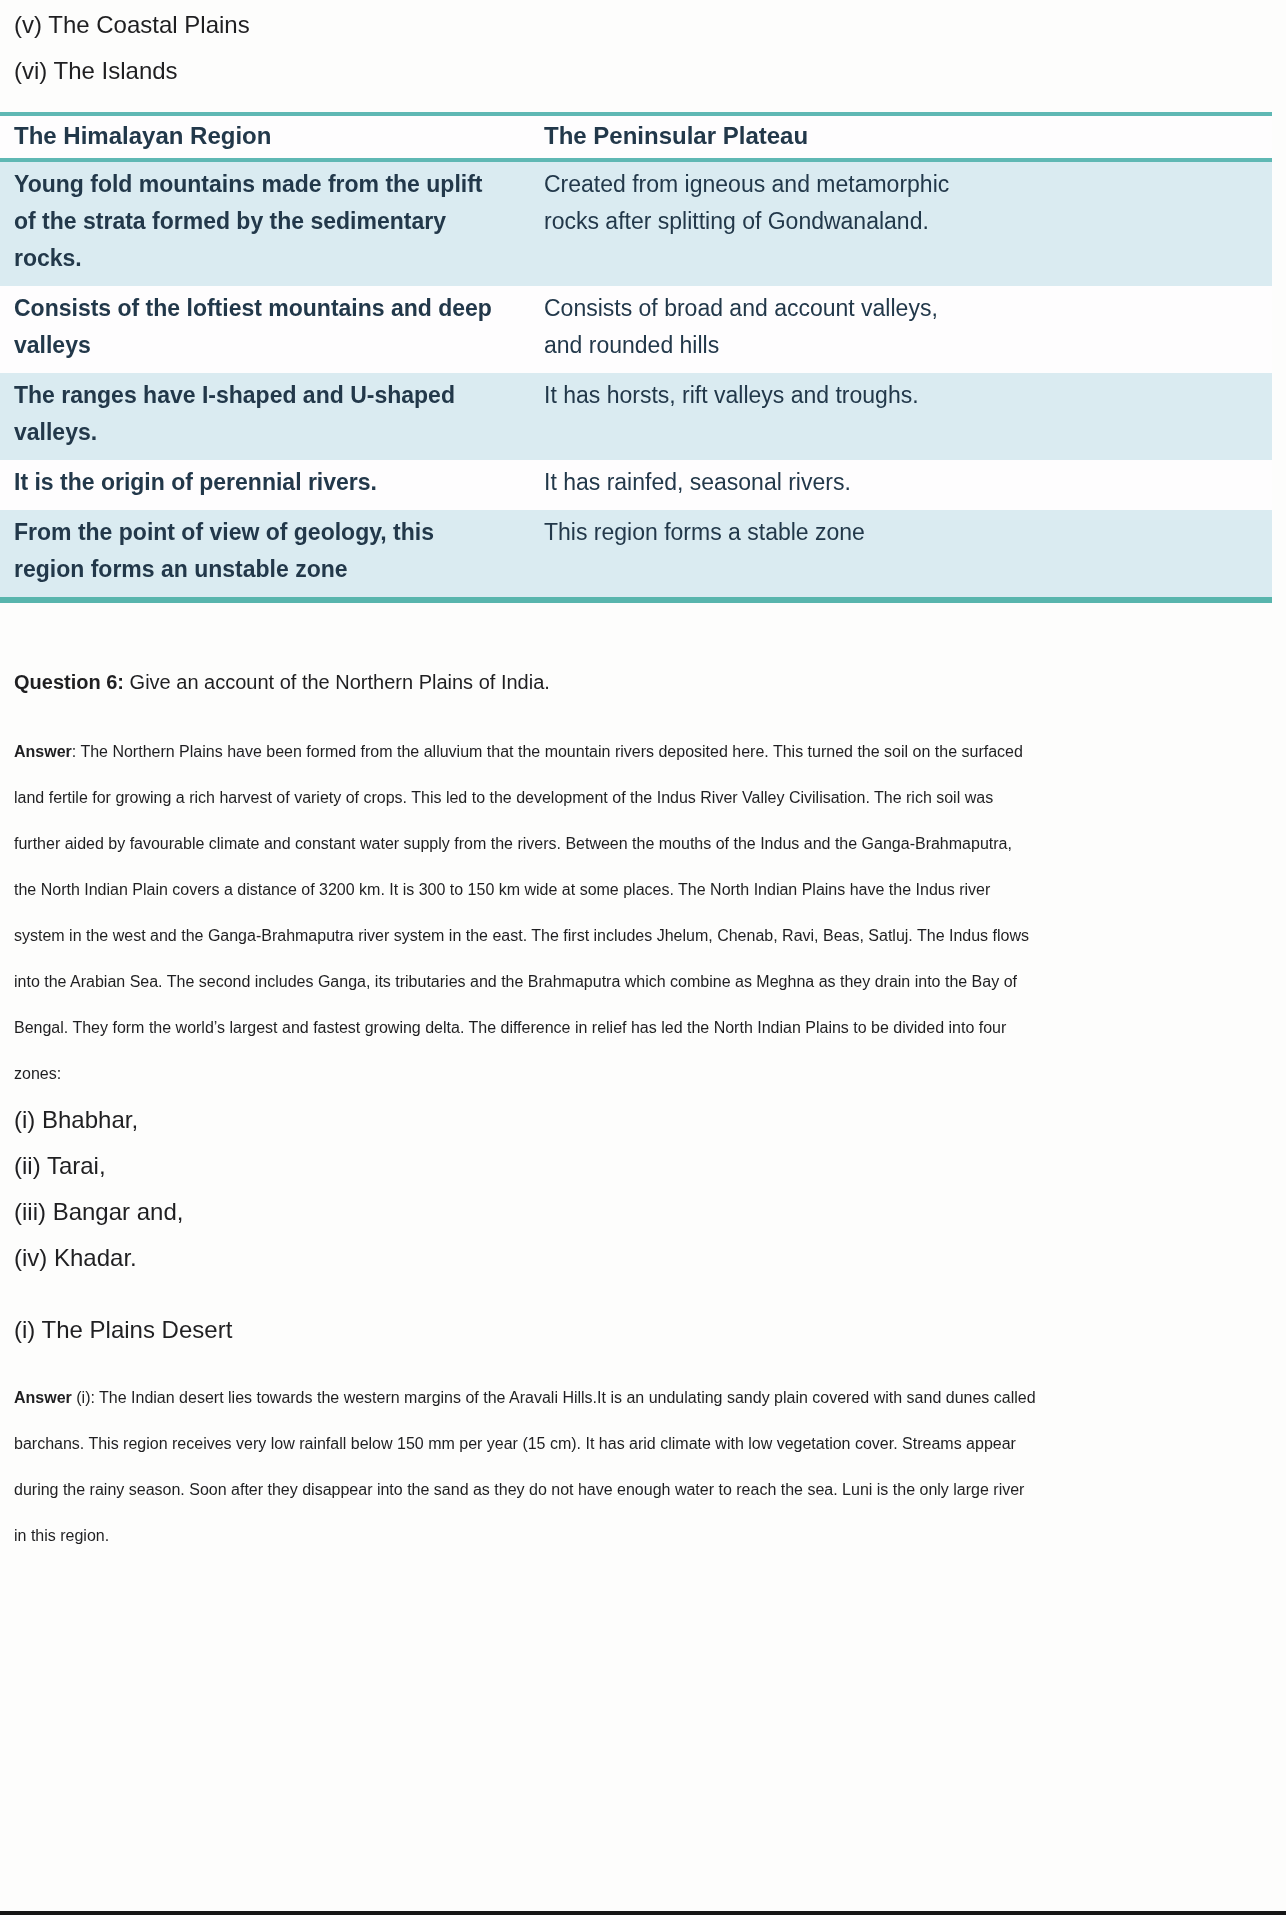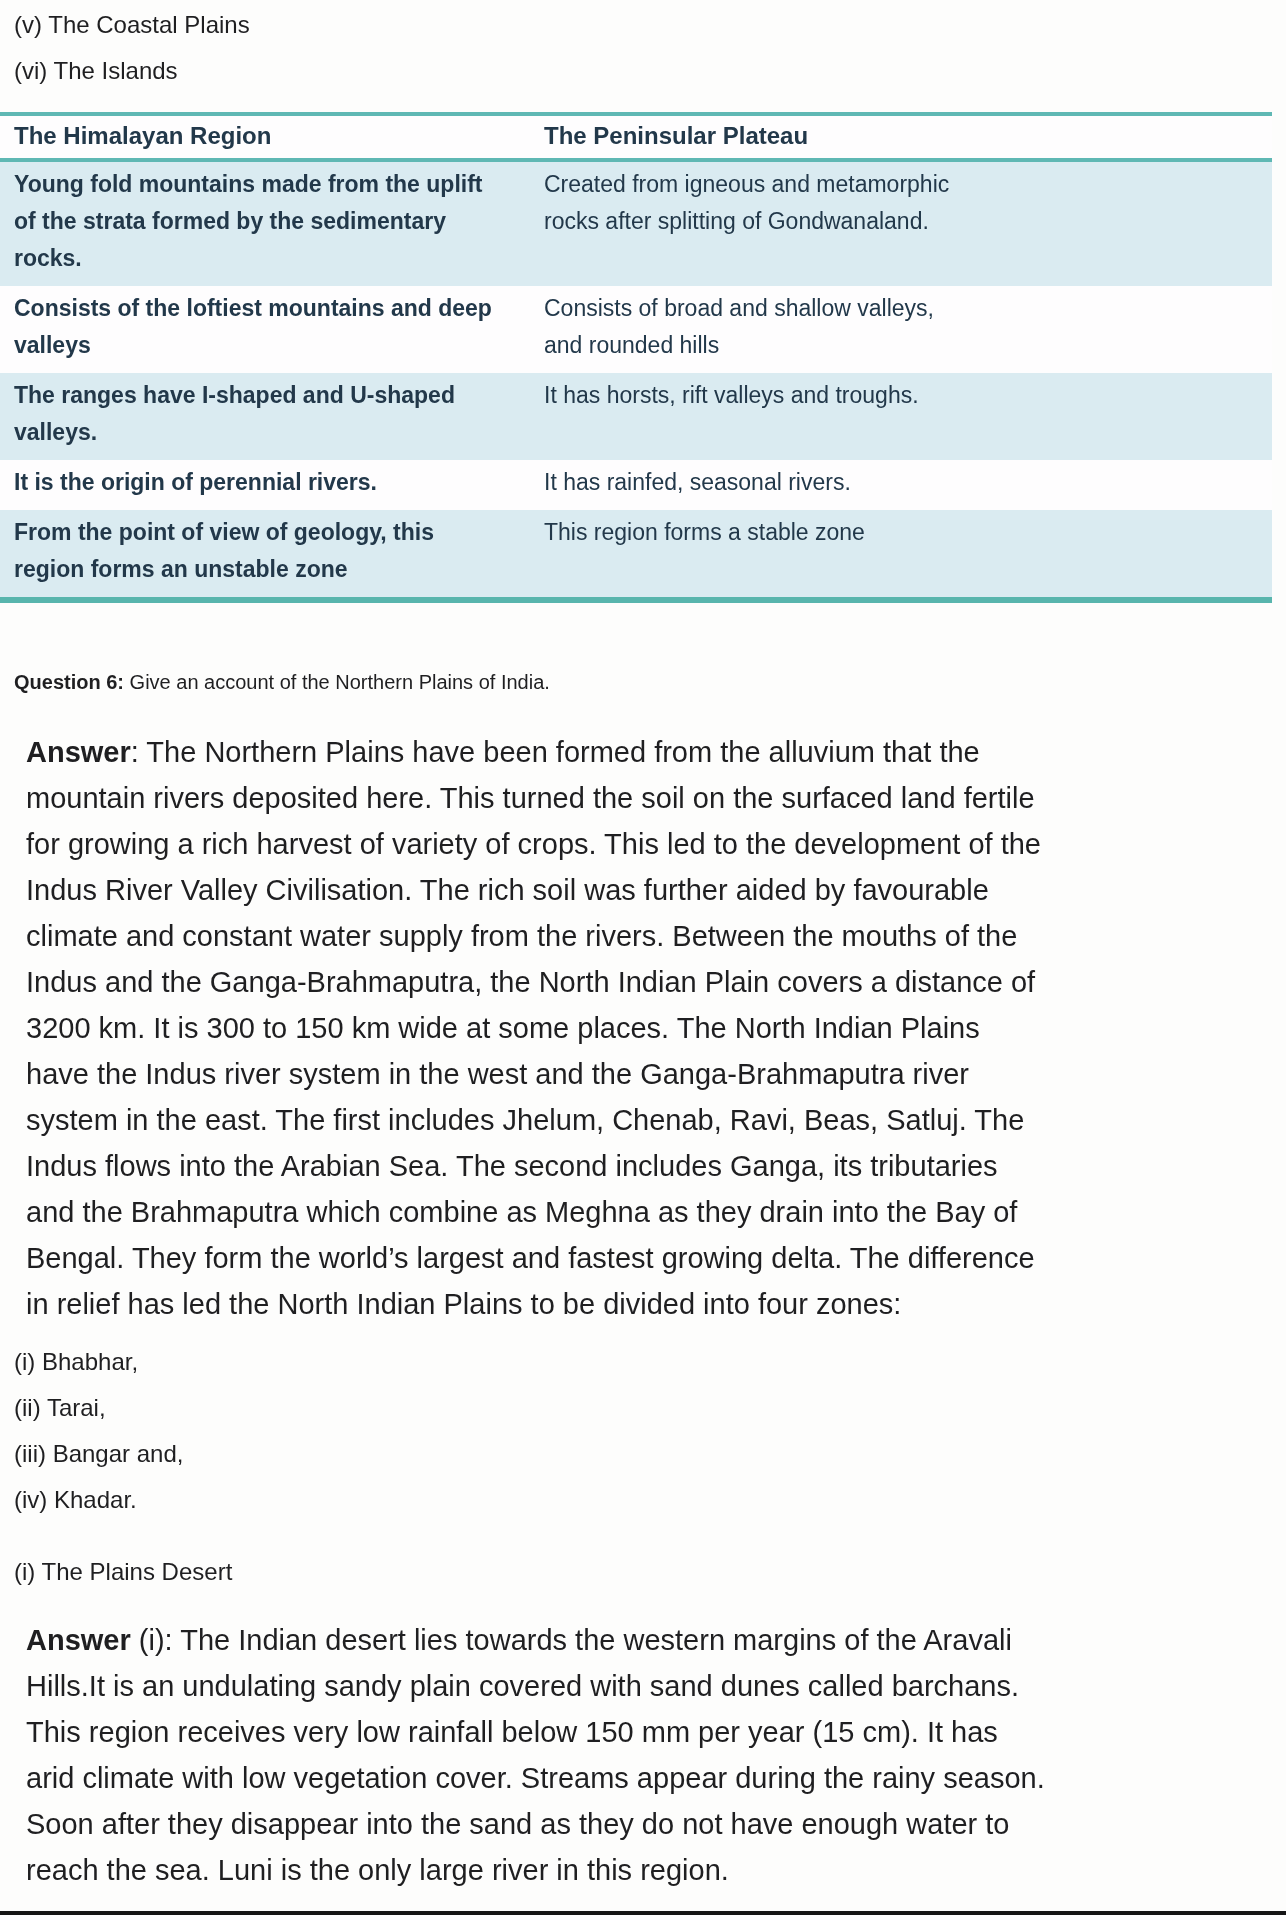--- a/index.html
+++ b/index.html
@@ -48,21 +48,21 @@
     padding: 4px 14px 9px 14px;
     line-height: 37px;
   }
   table.compare .col-left  { width: 530px; }
   table.compare td.left  { font-weight: bold; padding-right: 20px; }
   table.compare td.right { padding-right: 300px; }
   table.compare tbody tr.blue td { background: #daebf1; }
   table.compare tbody tr.white td { background: #fefdfe; }
 
   .question { font-size: 20px; line-height: 46px; margin: 0; }
-  .para     { font-size: 29px; line-height: 46px; margin: 12px; }
+  .para     { font-size: 16px; line-height: 46px; margin: 0; }
   .q6   { margin-top: 56px; }
   .a6   { margin-top: 24px; }
   .zones-list { font-size: 24px; line-height: 46px; }
   .q7   { margin-top: 44px; }
   .q7item { margin-top: 26px; font-size: 24px; line-height: 46px; margin-bottom: 0; }
   .a7   { margin-top: 22px; }
   b, strong { font-weight: bold; }
 
   .bottom-edge {
     position: absolute;
@@ -92,21 +92,21 @@
         <th>The Peninsular Plateau</th>
       </tr>
     </thead>
     <tbody>
       <tr class="blue">
         <td class="left">Young fold mountains made from the uplift of the strata formed by the sedimentary rocks.</td>
         <td class="right">Created from igneous and metamorphic rocks after splitting of Gondwanaland.</td>
       </tr>
       <tr class="white">
         <td class="left">Consists of the loftiest mountains and deep valleys</td>
-        <td class="right">Consists of broad and shallow valleys, and rounded hills</td>
+        <td class="right">Consists of broad and account valleys, and rounded hills</td>
       </tr>
       <tr class="blue">
         <td class="left">The ranges have I-shaped and U-shaped valleys.</td>
         <td class="right">It has horsts, rift valleys and troughs.</td>
       </tr>
       <tr class="white">
         <td class="left">It is the origin of perennial rivers.</td>
         <td class="right">It has rainfed, seasonal rivers.</td>
       </tr>
       <tr class="blue">

